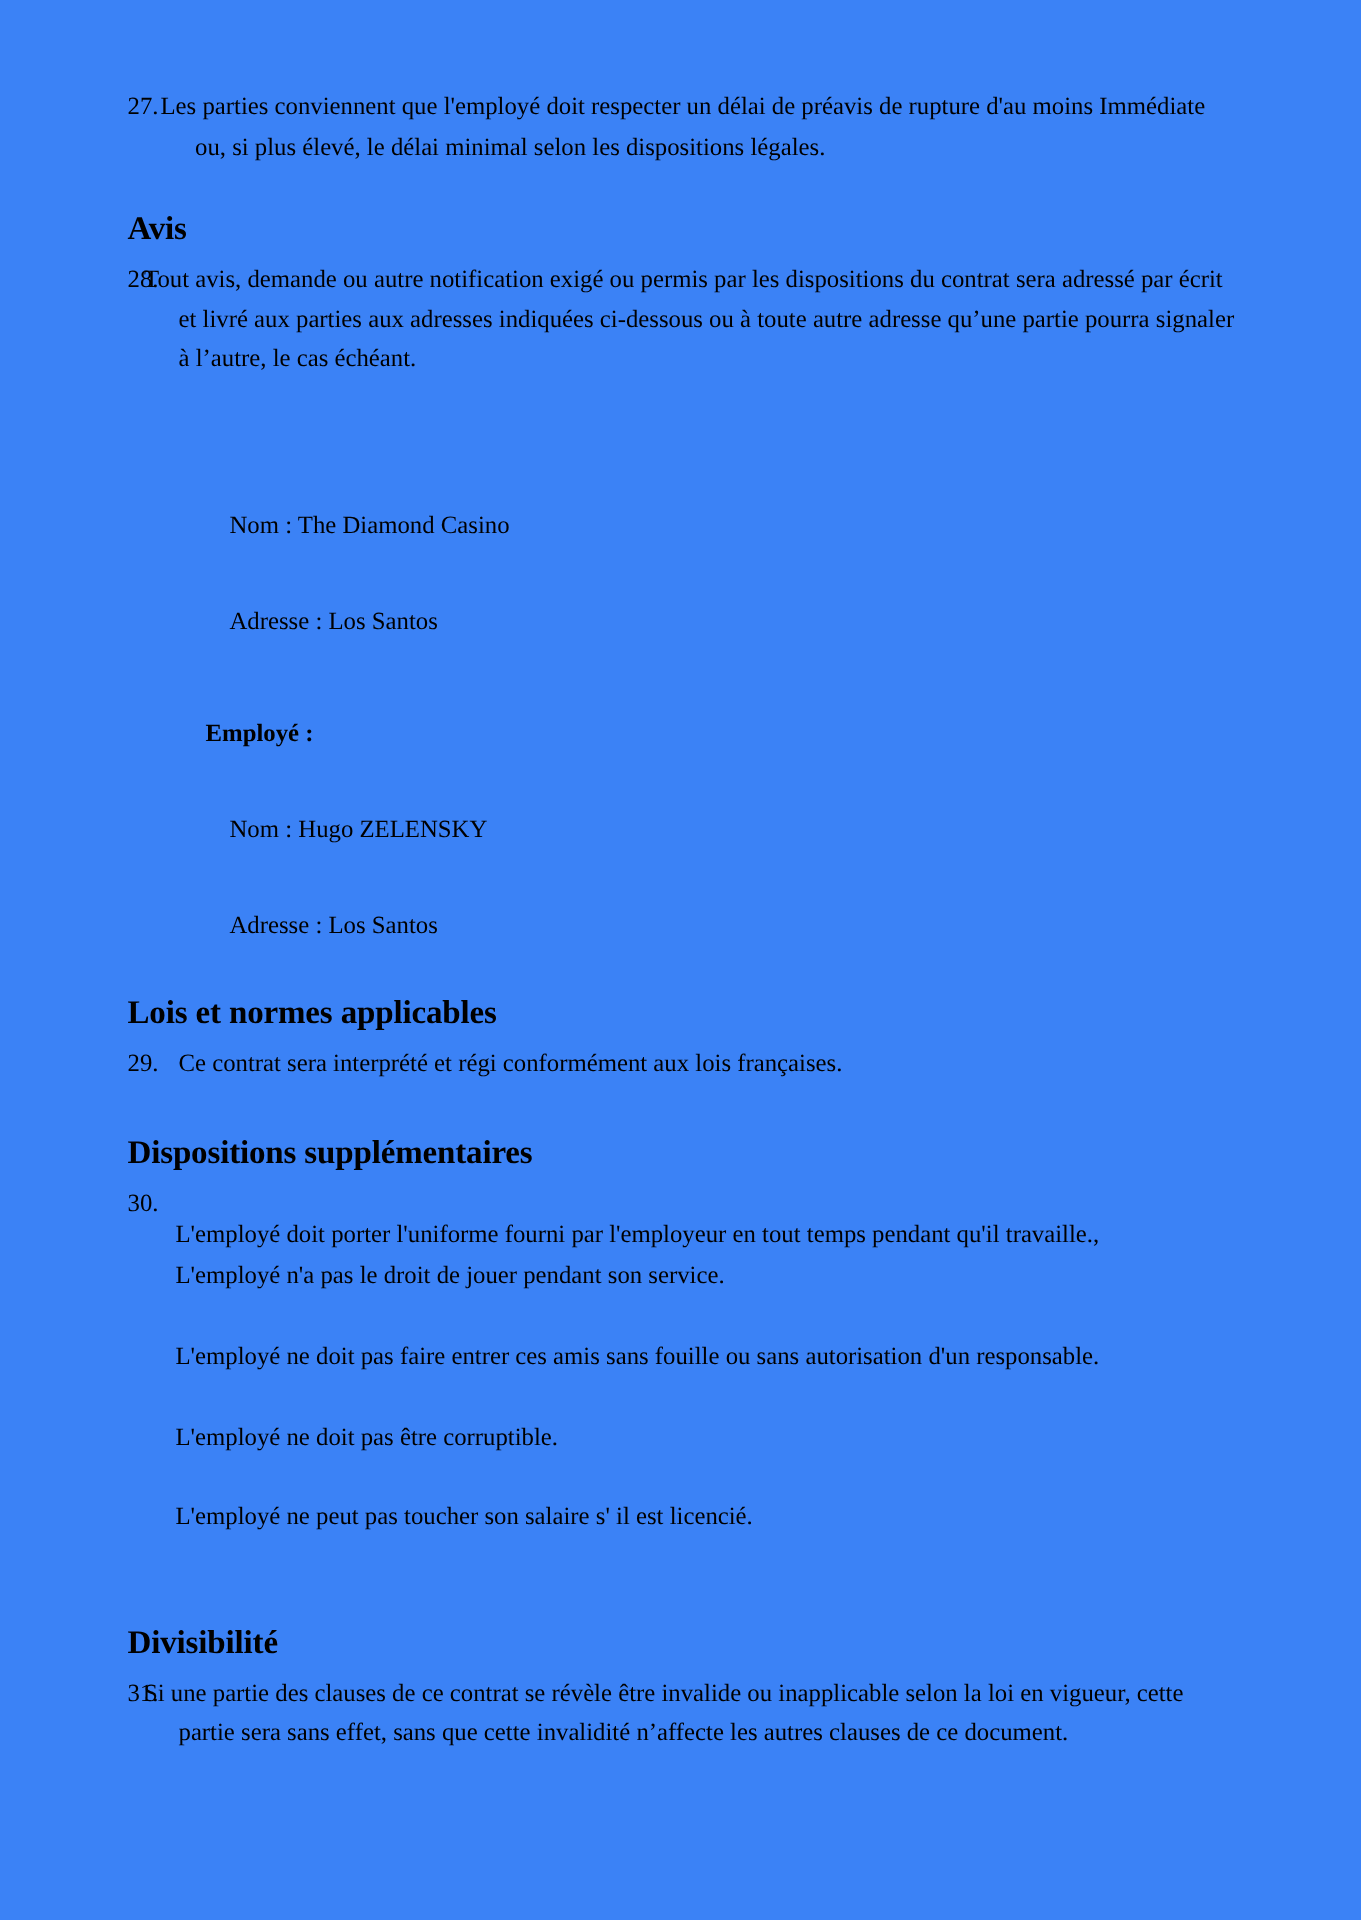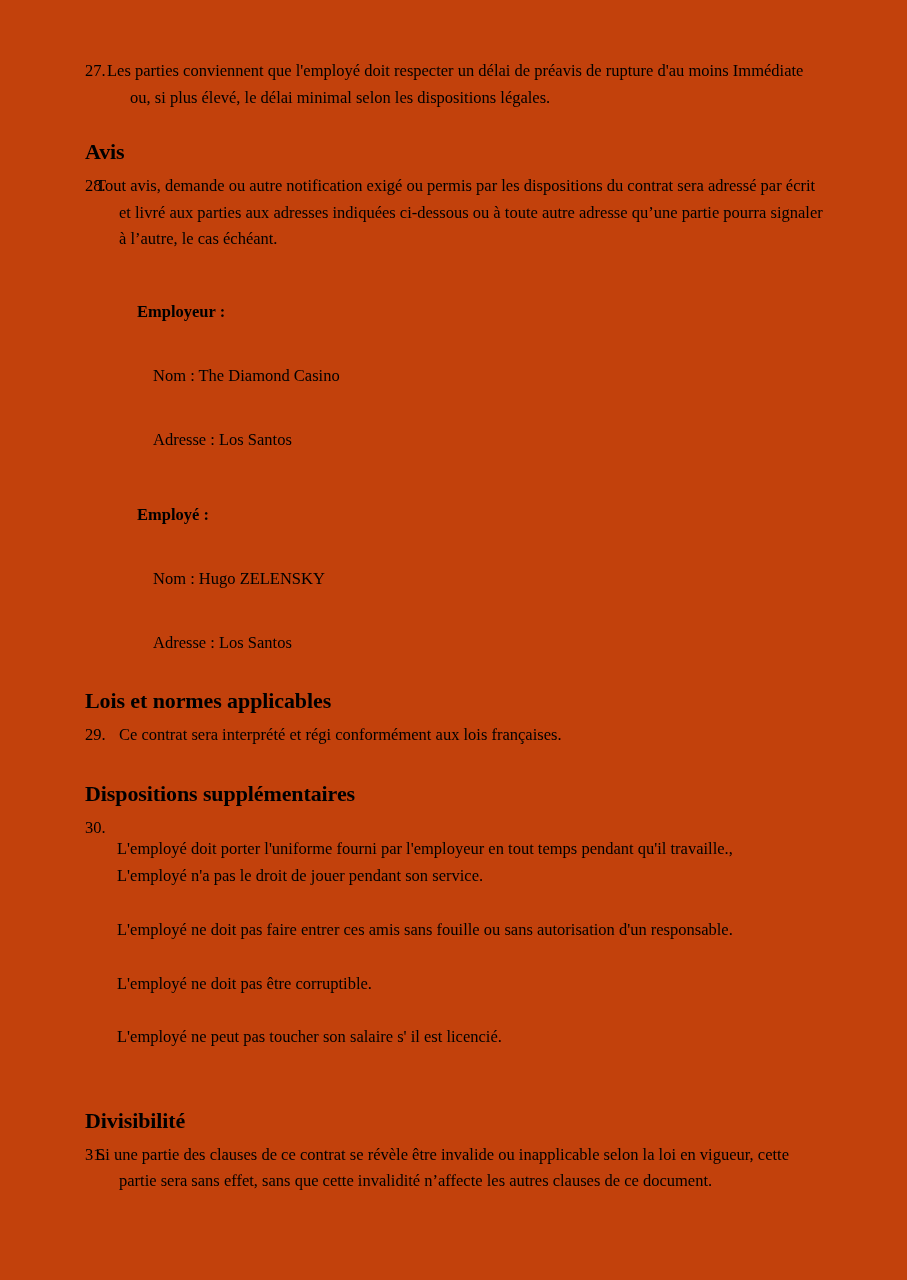--- a/index.html
+++ b/index.html
@@ -16,21 +16,21 @@
     color: #000000;
     -webkit-font-smoothing: antialiased;
   }
 
   .page {
     position: absolute;
     left: 0;
     top: 0;
     width: 907px;
     height: 1280px;
-    background: #c2410c;
+    background: #3b82f6;
   }
 
   .content {
     position: absolute;
     left: 85px;
     top: 58px;
     width: 740px;
   }
 
   
@@ -124,21 +124,20 @@
     <div class="sp-5"></div>
 
     <div class="clause">
       <span class="num">28.</span>
       <span class="body">Tout avis, demande ou autre notification exigé ou permis par les dispositions du contrat sera adressé par écrit et livré aux parties aux adresses indiquées ci-dessous ou à toute autre adresse qu’une partie pourra signaler à l’autre, le cas échéant.</span>
     </div>
 
     <div class="sp-11"></div>
 
     <div class="sub-block">
-      <p class="sub-head">Employeur :</p>
       <div class="sp-7"></div>
       <p class="sub-line">Nom : The Diamond Casino</p>
       <div class="sp-9"></div>
       <p class="sub-line">Adresse : Los Santos</p>
     </div>
 
     <div class="sp-10"></div>
 
     <div class="sub-block">
       <p class="sub-head">Employé :</p>

